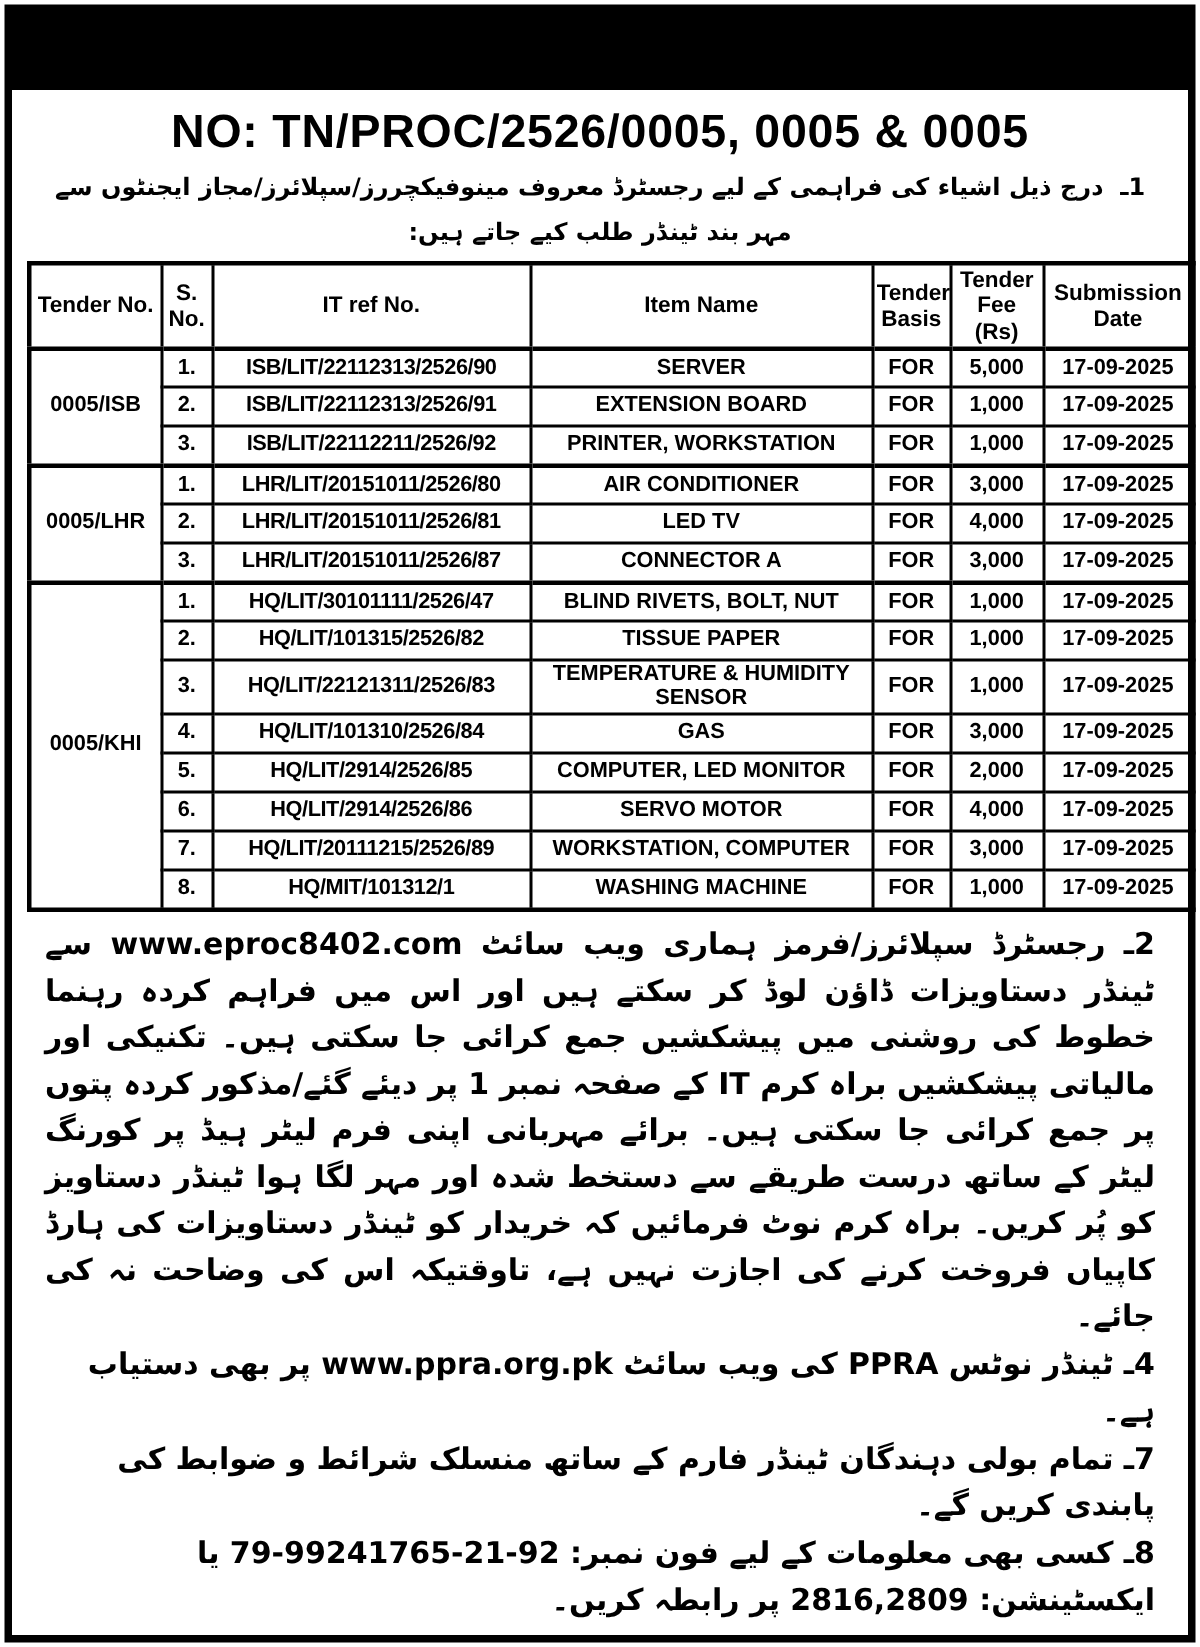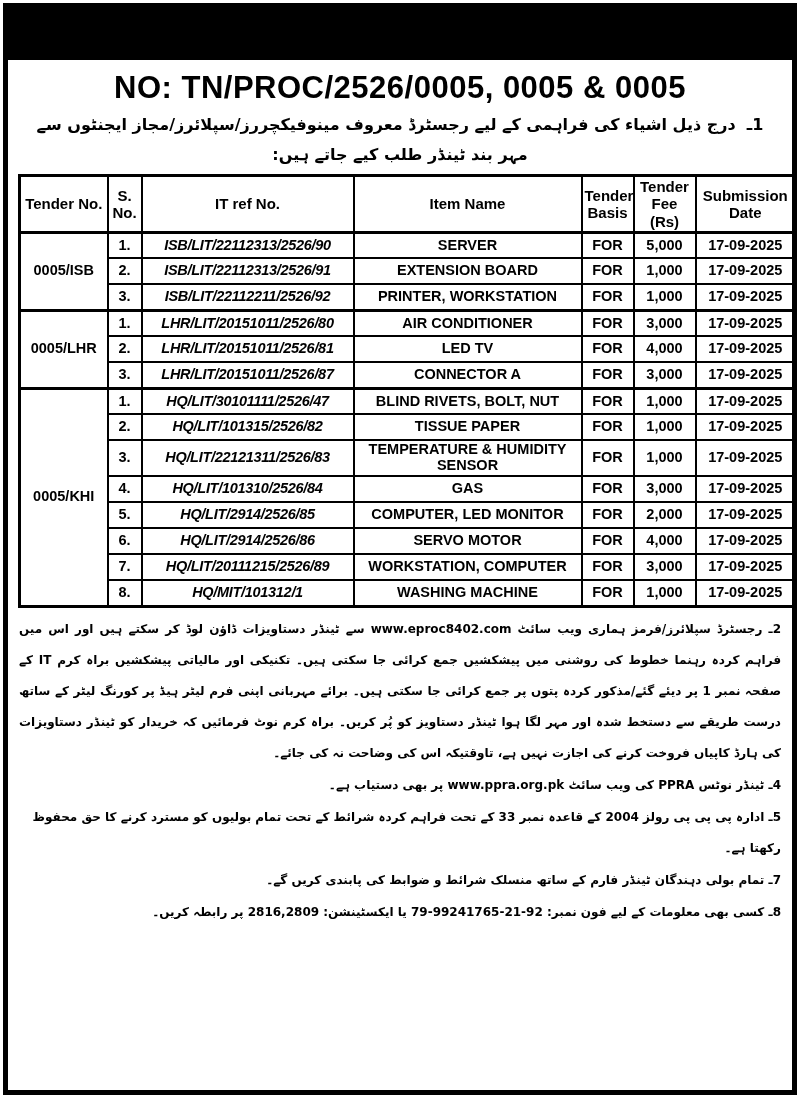--- a/index.html
+++ b/index.html
@@ -46,29 +46,29 @@
     border:3px solid #000;flex:0 0 auto;
   }
   table.tender th, table.tender td{
     border:2px solid #000;
     font-family:"Liberation Sans", sans-serif;
     font-weight:bold;color:#000;text-align:center;vertical-align:middle;
     padding:1px 2px;box-sizing:border-box;
   }
   table.tender th{font-size:15px;line-height:1.15;height:44px;}
   table.tender td{font-size:14.5px;line-height:1.1;height:26px;}
-  td.itref{font-size:14px;letter-spacing:-0.3px;font-style:italic;}
+  td.itref{font-size:14px;letter-spacing:-0.3px;}
   tr.group-start td{border-top:3px solid #000;}
   col.c-tender{width:88px;} col.c-sno{width:34px;} col.c-itref{width:212px;}
   col.c-item{width:228px;} col.c-basis{width:52px;} col.c-fee{width:62px;} col.c-date{width:100px;}
   
   .items{margin-top:5px;flex:0 0 auto;}
   .uitem{
-    font-size:12px;line-height:31px;text-align:justify;text-align-last:right;
-    margin:1px 1px;
+    font-size:20px;line-height:31px;text-align:justify;text-align-last:right;
+    margin:1px 12px;
   }
   .uitem.short{text-align:right;}
 </style>
 </head>
 <body>
 
 <div class="sheet">
   <div class="frame">
 
     <div class="banner">
@@ -217,20 +217,19 @@
               <td>FOR</td>
               <td>1,000</td>
               <td>17-09-2025</td>
             </tr>
           </tbody>
       </table>
 
       <div class="items" id="items-list">
           <div class="uitem urdu"><span class="marker">2ـ</span><span> رجسٹرڈ سپلائرز/فرمز ہماری ویب سائٹ www.eproc8402.com سے ٹینڈر دستاویزات ڈاؤن لوڈ کر سکتے ہیں اور اس میں فراہم کردہ رہنما خطوط کی روشنی میں پیشکشیں جمع کرائی جا سکتی ہیں۔ تکنیکی اور مالیاتی پیشکشیں براہ کرم IT کے صفحہ نمبر 1 پر دیئے گئے/مذکور کردہ پتوں پر جمع کرائی جا سکتی ہیں۔ برائے مہربانی اپنی فرم لیٹر ہیڈ پر کورنگ لیٹر کے ساتھ درست طریقے سے دستخط شدہ اور مہر لگا ہوا ٹینڈر دستاویز کو پُر کریں۔ براہ کرم نوٹ فرمائیں کہ خریدار کو ٹینڈر دستاویزات کی ہارڈ کاپیاں فروخت کرنے کی اجازت نہیں ہے، تاوقتیکہ اس کی وضاحت نہ کی جائے۔</span></div>
           <div class="uitem urdu short"><span class="marker">4ـ</span><span> ٹینڈر نوٹس PPRA کی ویب سائٹ www.ppra.org.pk پر بھی دستیاب ہے۔</span></div>
-          <div class="uitem urdu short"><span class="marker">5ـ</span><span> ادارہ پی پی پی رولز 2004 کے قاعدہ نمبر 33 کے تحت فراہم کردہ شرائط کے تحت تمام بولیوں کو مسترد کرنے کا حق محفوظ رکھتا ہے۔</span></div>
           <div class="uitem urdu short"><span class="marker">7ـ</span><span> تمام بولی دہندگان ٹینڈر فارم کے ساتھ منسلک شرائط و ضوابط کی پابندی کریں گے۔</span></div>
           <div class="uitem urdu short"><span class="marker">8ـ</span><span> کسی بھی معلومات کے لیے فون نمبر: 92-21-99241765-79 یا ایکسٹینشن: 2816,2809 پر رابطہ کریں۔</span></div>
         </div>
 
     </div>
   </div>
 </div>
 
 </body></html>

